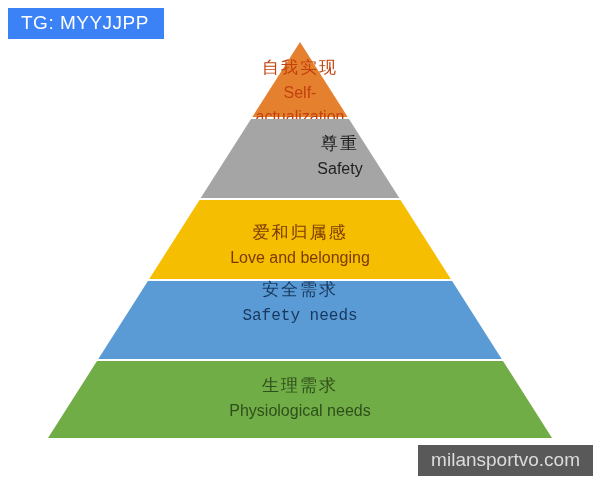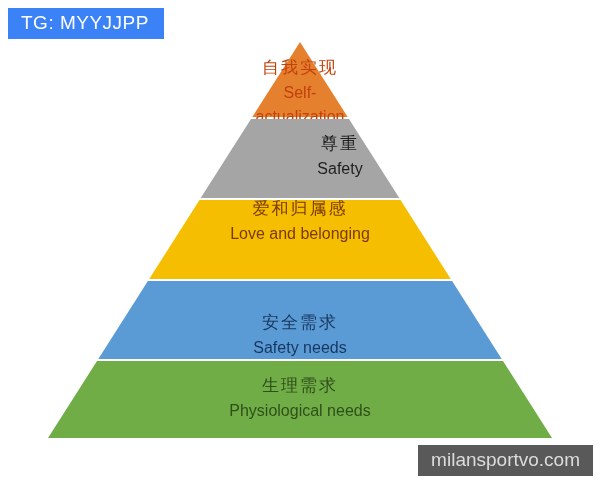--- a/index.html
+++ b/index.html
@@ -65,26 +65,26 @@
         <div class="zh">自我实现</div>
         <div class="en">Self-
 actualization</div>
       </div>
       <div class="tier" style="background: rgb(165, 165, 165); clip-path: polygon(251px 119px, 349px 119px, 399.3px 198px, 200.7px 198px);"></div>
       <div class="tier-label" style="top: 131px; color: rgb(31, 31, 31); margin-left: 40px;">
         <div class="zh">尊重</div>
         <div class="en">Safety</div>
       </div>
       <div class="tier" style="background: rgb(246, 190, 0); clip-path: polygon(199.5px 200px, 400.5px 200px, 450.8px 279px, 149.2px 279px);"></div>
-      <div class="tier-label" style="top: 196px; color: rgb(122, 58, 0);">
+      <div class="tier-label" style="top: 220px; color: rgb(122, 58, 0);">
         <div class="zh">爱和归属感</div>
         <div class="en">Love and belonging</div>
       </div>
       <div class="tier" style="background: rgb(91, 155, 213); clip-path: polygon(147.9px 281px, 452.1px 281px, 501.7px 359px, 98.3px 359px);"></div>
-      <div class="tier-label" style="top: 310px; color: rgb(23, 55, 94);">
+      <div class="tier-label" style="top: 278px; color: rgb(23, 55, 94); font-family: Liberation Mono, monospace;">
         <div class="zh">安全需求</div>
         <div class="en">Safety needs</div>
       </div>
       <div class="tier" style="background: rgb(112, 173, 71); clip-path: polygon(97px 361px, 503px 361px, 552px 438px, 48px 438px);"></div>
       <div class="tier-label" style="top: 373px; color: rgb(47, 79, 26); text-align: center;">
         <div class="zh">生理需求</div>
         <div class="en">Physiological needs</div>
       </div>
     </div>
   <div class="badge" style="background: #3b82f6; color: rgb(255, 255, 255);">TG: MYYJJPP</div>

